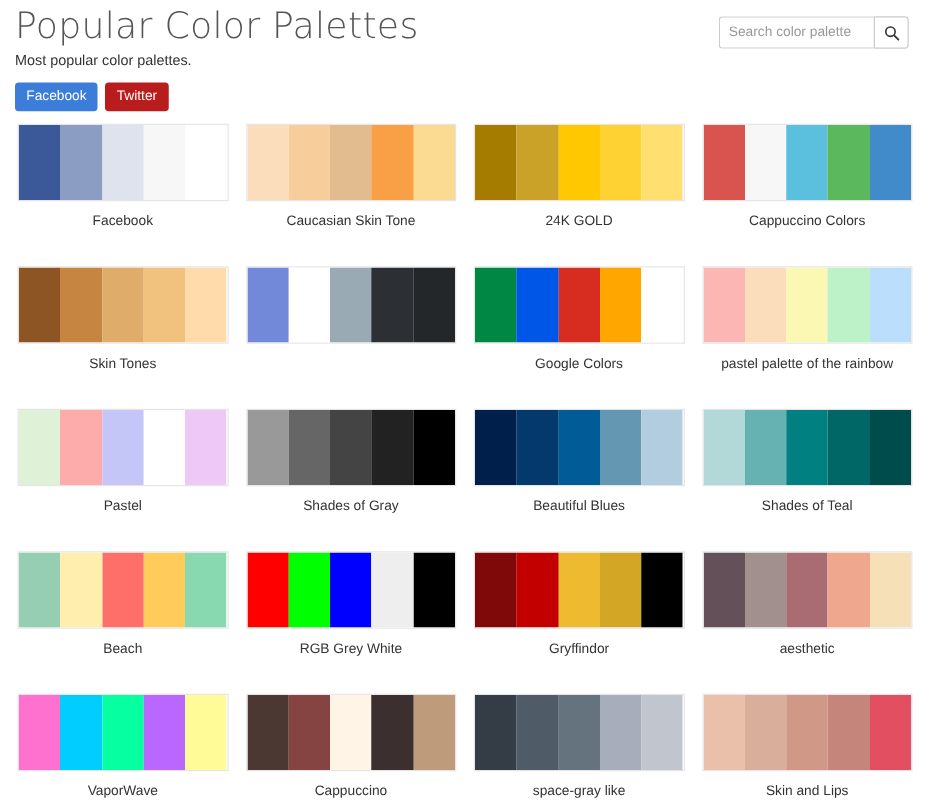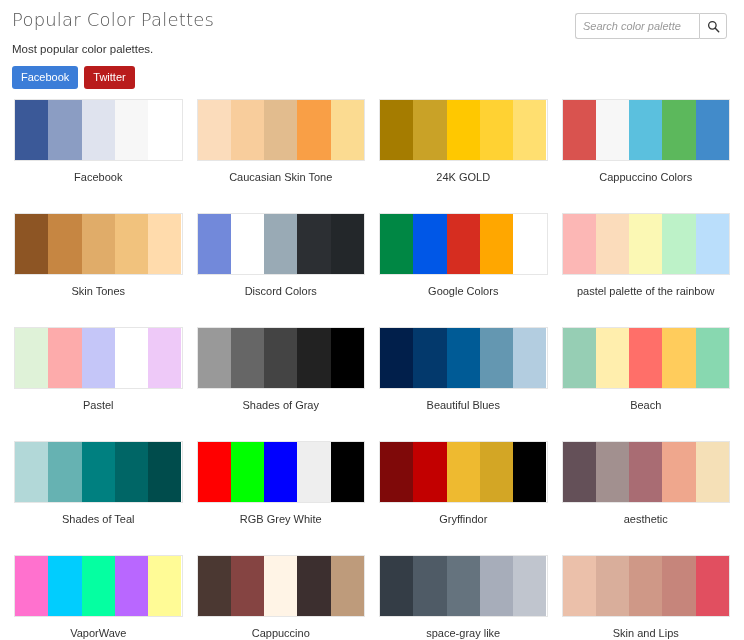--- a/index.html
+++ b/index.html
@@ -15,21 +15,21 @@
 
   
   .header {
     position: relative;
     padding-top: 6px;
     height: 94px;
   }
   .page-title {
     font-family: "DejaVu Sans", sans-serif;
     font-weight: 300;
-    font-size: 18px;
+    font-size: 29px;
     line-height: 28px;
     color: #555555;
     letter-spacing: 0.2px;
     margin: 0 0 0 2px;
     white-space: nowrap;
   }
   .subtitle {
     font-size: 11.5px;
     color: #333333;
     margin: 9px 0 0 2px;
@@ -61,21 +61,20 @@
     height: 26px;
     border: 1px solid #cccccc;
     border-right: none;
     border-radius: 3px 0 0 3px;
     padding: 2px 7px;
     font-size: 11px;
     font-family: "Liberation Sans", sans-serif;
     color: #555555;
     background: #ffffff;
     outline: none;
-    font-style: italic;
   }
   .search-input::placeholder { color: #999999; }
   .search-btn {
     width: 28px;
     height: 26px;
     border: 1px solid #cccccc;
     border-radius: 0 3px 3px 0;
     background: #ffffff;
     display: flex;
     align-items: center;
@@ -195,21 +194,20 @@
         <div class="palette-name">Skin Tones</div>
       </div>
       <div class="palette-card">
         <div class="swatches">
           <div class="swatch" style="background: rgb(114, 137, 218);"></div>
           <div class="swatch" style="background: rgb(255, 255, 255);"></div>
           <div class="swatch" style="background: rgb(153, 170, 181);"></div>
           <div class="swatch" style="background: rgb(44, 47, 51);"></div>
           <div class="swatch" style="background: rgb(35, 39, 42);"></div>
         </div>
-        <div class="palette-name">Discord Colors</div>
       </div>
       <div class="palette-card">
         <div class="swatches">
           <div class="swatch" style="background: rgb(0, 135, 68);"></div>
           <div class="swatch" style="background: rgb(0, 87, 231);"></div>
           <div class="swatch" style="background: rgb(214, 45, 32);"></div>
           <div class="swatch" style="background: rgb(255, 167, 0);"></div>
           <div class="swatch" style="background: rgb(255, 255, 255);"></div>
         </div>
         <div class="palette-name">Google Colors</div>
@@ -249,40 +247,40 @@
           <div class="swatch" style="background: rgb(1, 31, 75);"></div>
           <div class="swatch" style="background: rgb(3, 57, 108);"></div>
           <div class="swatch" style="background: rgb(0, 91, 150);"></div>
           <div class="swatch" style="background: rgb(100, 151, 177);"></div>
           <div class="swatch" style="background: rgb(179, 205, 224);"></div>
         </div>
         <div class="palette-name">Beautiful Blues</div>
       </div>
       <div class="palette-card">
         <div class="swatches">
+          <div class="swatch" style="background: rgb(178, 216, 216);"></div>
+          <div class="swatch" style="background: rgb(102, 178, 178);"></div>
+          <div class="swatch" style="background: rgb(0, 128, 128);"></div>
+          <div class="swatch" style="background: rgb(0, 102, 102);"></div>
+          <div class="swatch" style="background: rgb(0, 76, 76);"></div>
+        </div>
+        <div class="palette-name">Shades of Teal</div>
+      </div>
+      <div class="palette-card">
+        <div class="swatches">
           <div class="swatch" style="background: rgb(150, 206, 180);"></div>
           <div class="swatch" style="background: rgb(255, 238, 173);"></div>
           <div class="swatch" style="background: rgb(255, 111, 105);"></div>
           <div class="swatch" style="background: rgb(255, 204, 92);"></div>
           <div class="swatch" style="background: rgb(136, 216, 176);"></div>
         </div>
         <div class="palette-name">Beach</div>
       </div>
       <div class="palette-card">
         <div class="swatches">
-          <div class="swatch" style="background: rgb(178, 216, 216);"></div>
-          <div class="swatch" style="background: rgb(102, 178, 178);"></div>
-          <div class="swatch" style="background: rgb(0, 128, 128);"></div>
-          <div class="swatch" style="background: rgb(0, 102, 102);"></div>
-          <div class="swatch" style="background: rgb(0, 76, 76);"></div>
-        </div>
-        <div class="palette-name">Shades of Teal</div>
-      </div>
-      <div class="palette-card">
-        <div class="swatches">
           <div class="swatch" style="background: rgb(255, 0, 0);"></div>
           <div class="swatch" style="background: rgb(0, 255, 0);"></div>
           <div class="swatch" style="background: rgb(0, 0, 255);"></div>
           <div class="swatch" style="background: rgb(238, 238, 238);"></div>
           <div class="swatch" style="background: rgb(0, 0, 0);"></div>
         </div>
         <div class="palette-name">RGB Grey White</div>
       </div>
       <div class="palette-card">
         <div class="swatches">

